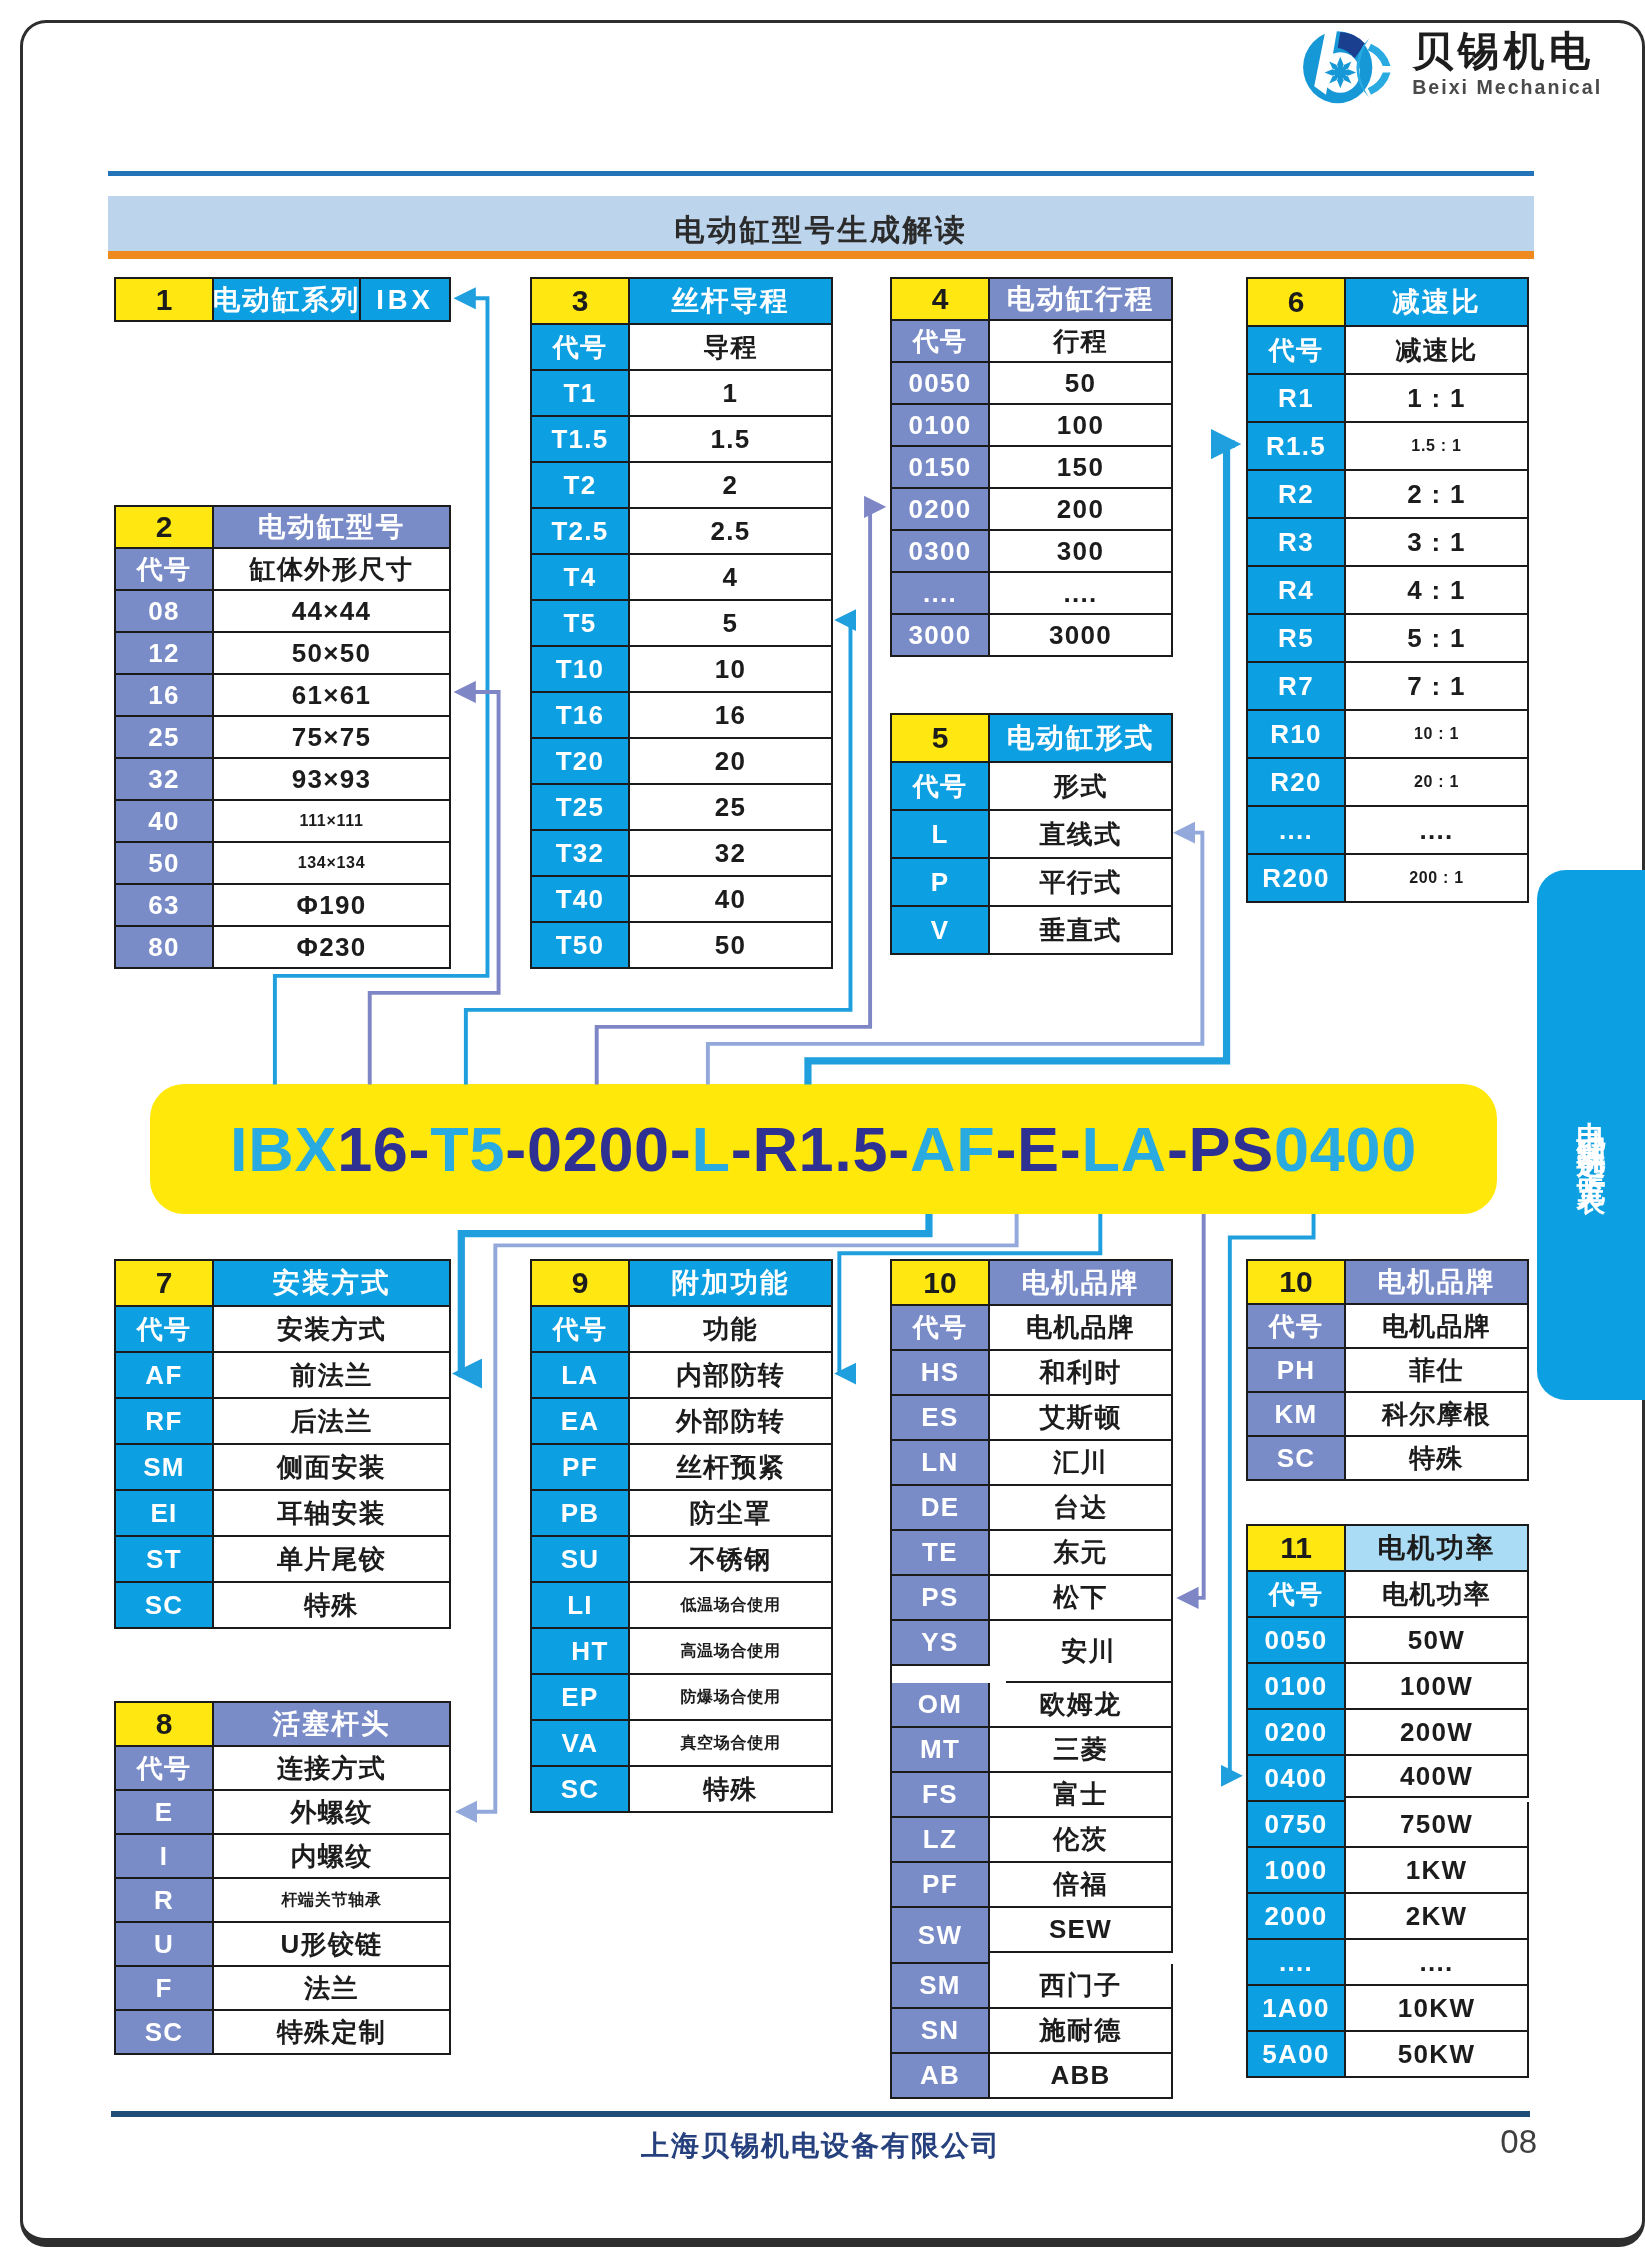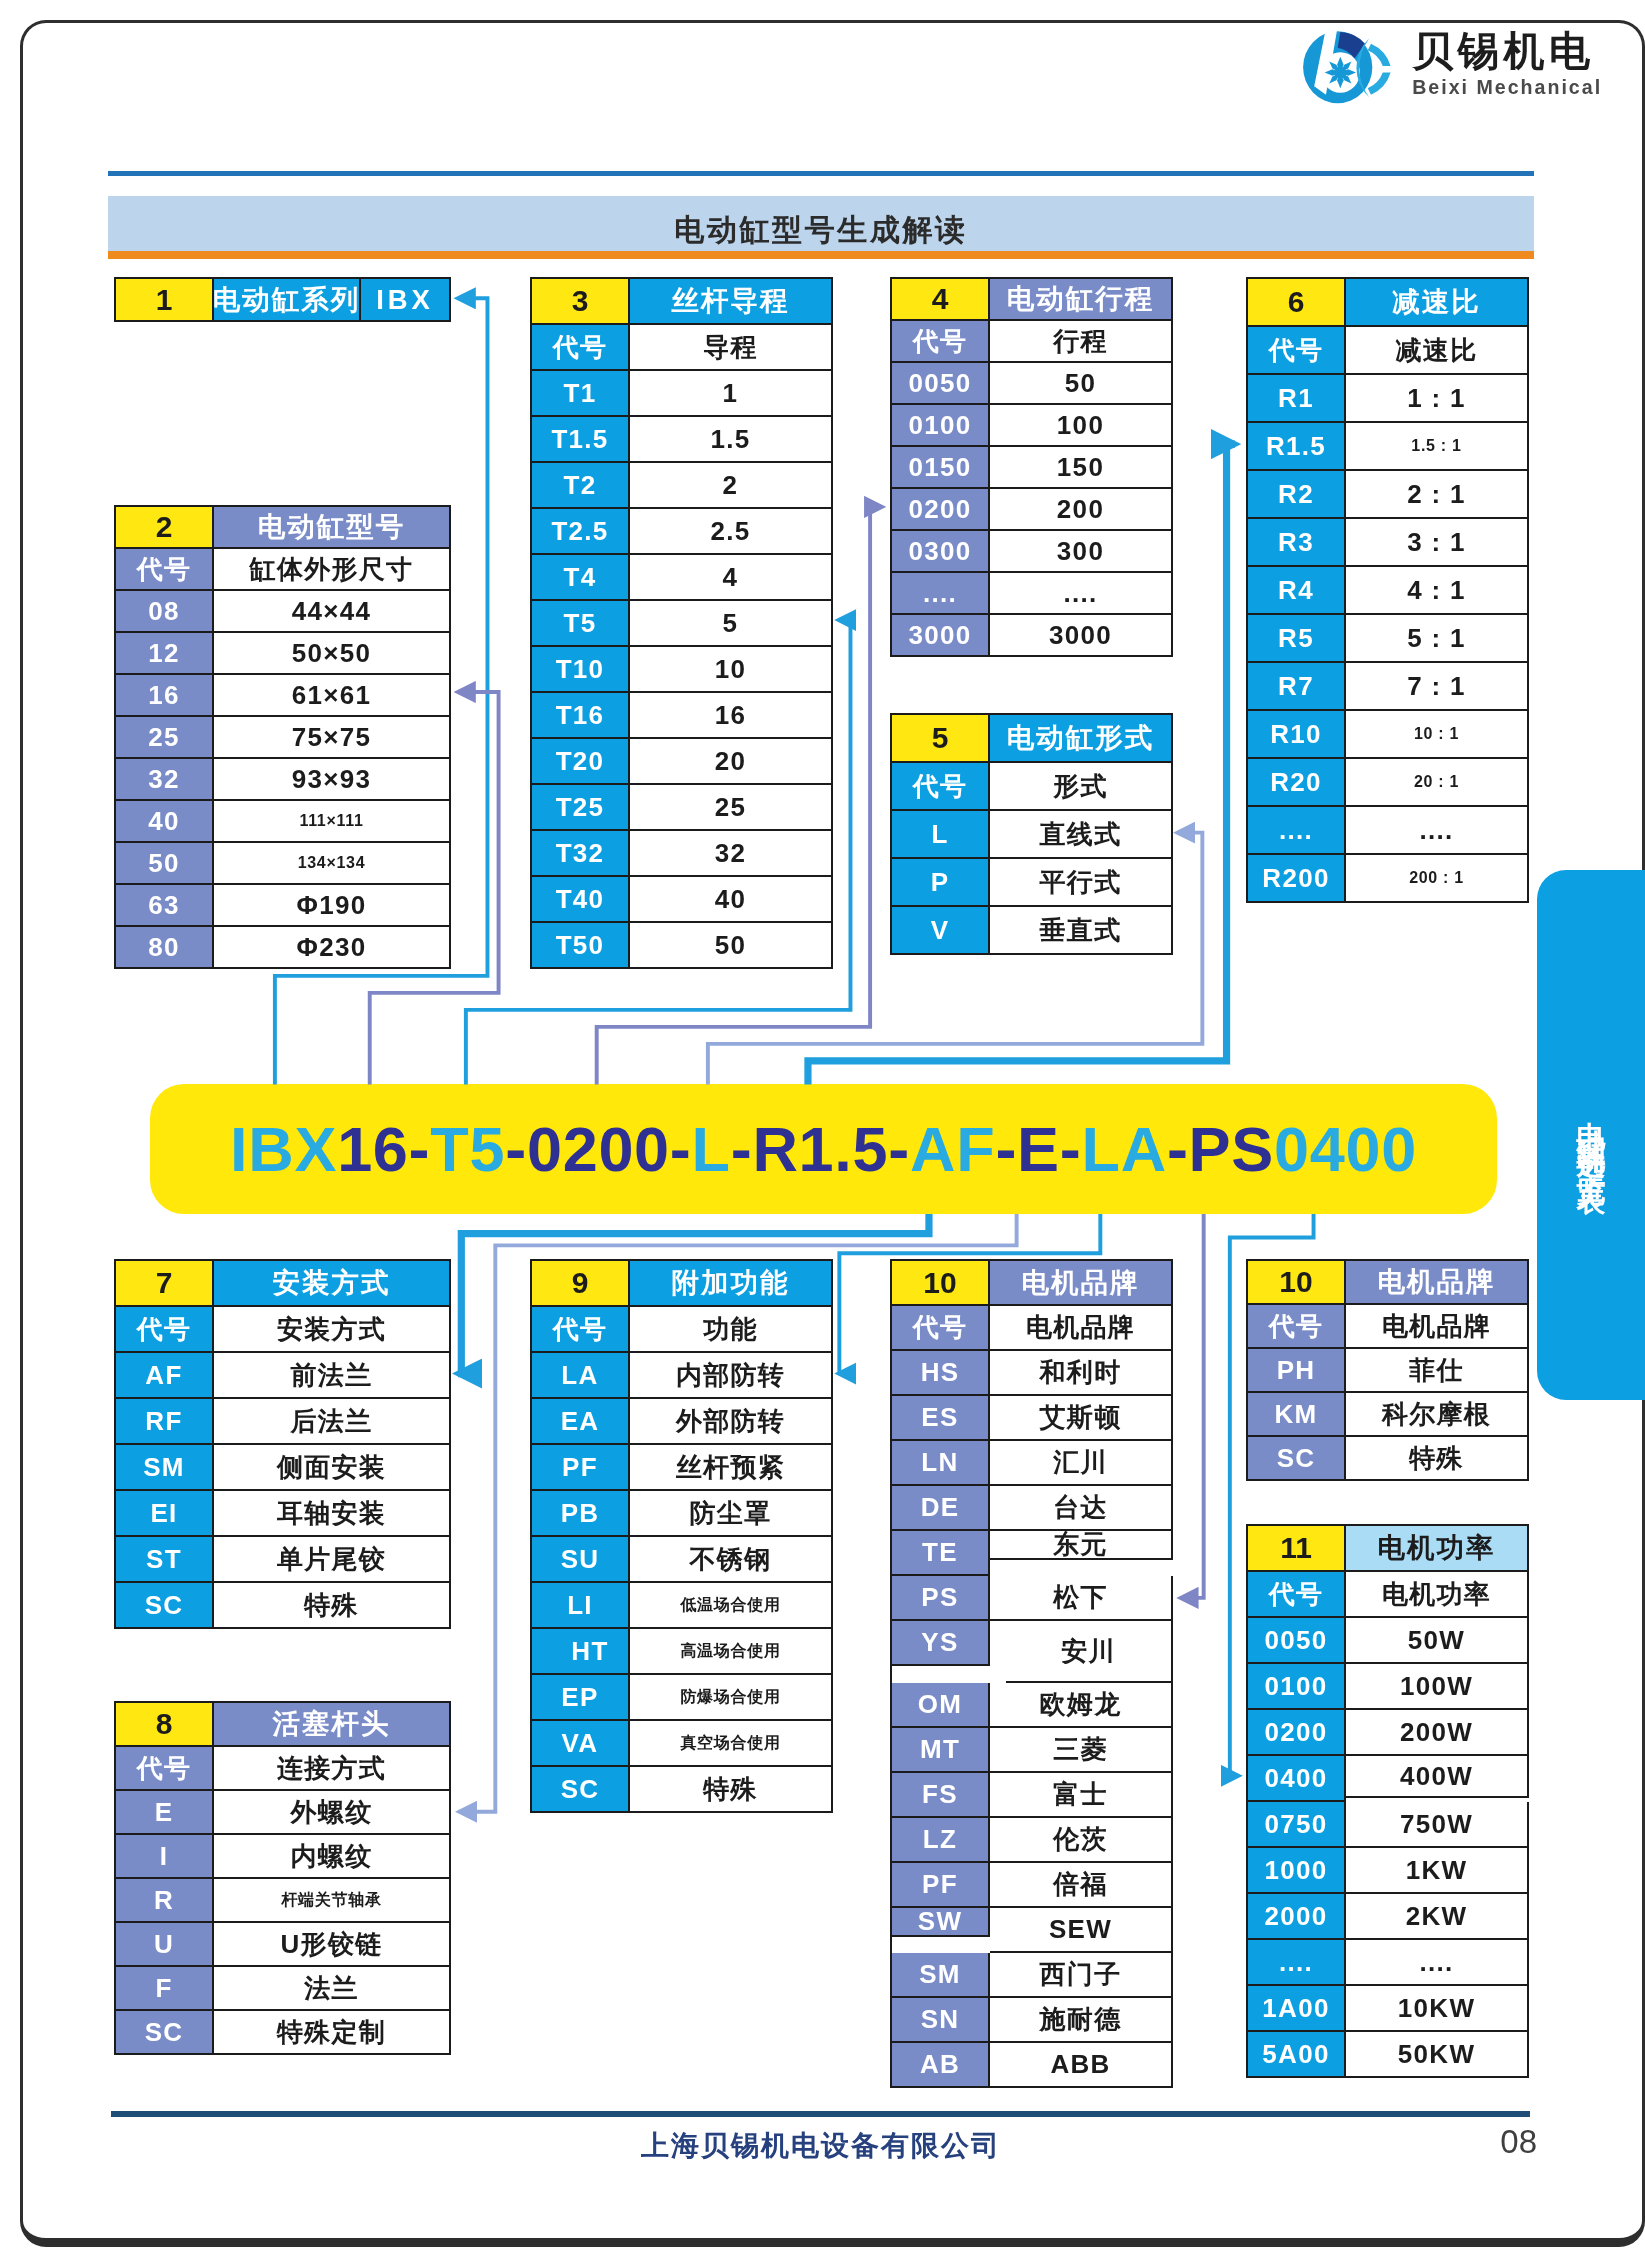--- a/index.html
+++ b/index.html
@@ -460,21 +460,21 @@
         <div class="trow">
           <div class="cell c-code" style="height: 45px; width: 98px; flex: 0 0 auto;">LN</div>
           <div class="cell c-val" style="height: 45px; flex: 1 1 auto;">汇川</div>
         </div>
         <div class="trow">
           <div class="cell c-code" style="height: 45px; width: 98px; flex: 0 0 auto;">DE</div>
           <div class="cell c-val" style="height: 45px; flex: 1 1 auto;">台达</div>
         </div>
         <div class="trow">
           <div class="cell c-code" style="height: 45px; width: 98px; flex: 0 0 auto;">TE</div>
-          <div class="cell c-val" style="height: 29px; flex: 1 1 auto;">东元</div>
+          <div class="cell c-val" style="height: 45px; flex: 1 1 auto;">东元</div>
         </div>
         <div class="trow">
           <div class="cell c-code" style="height: 45px; width: 98px; flex: 0 0 auto;">PS</div>
           <div class="cell c-val" style="height: 45px; flex: 1 1 auto;">松下</div>
         </div>
         <div class="trow">
           <div class="cell c-code" style="height: 45px; width: 98px; flex: 0 0 auto;">YS</div>
           <div class="cell c-val" style="height: 62px; flex: 1 1 auto; margin-left: 16px;">安川</div>
         </div>
         <div class="trow">
@@ -491,21 +491,21 @@
         </div>
         <div class="trow">
           <div class="cell c-code" style="height: 45px; width: 98px; flex: 0 0 auto;">LZ</div>
           <div class="cell c-val" style="height: 45px; flex: 1 1 auto;">伦茨</div>
         </div>
         <div class="trow">
           <div class="cell c-code" style="height: 45px; width: 98px; flex: 0 0 auto;">PF</div>
           <div class="cell c-val" style="height: 45px; flex: 1 1 auto;">倍福</div>
         </div>
         <div class="trow">
-          <div class="cell c-code" style="height: 29px; width: 98px; flex: 0 0 auto;">SW</div>
+          <div class="cell c-code" style="height: 56px; width: 98px; flex: 0 0 auto;">SW</div>
           <div class="cell c-val" style="height: 45px; flex: 1 1 auto;">SEW</div>
         </div>
         <div class="trow">
           <div class="cell c-code" style="height: 45px; width: 98px; flex: 0 0 auto;">SM</div>
           <div class="cell c-val" style="height: 45px; flex: 1 1 auto;">西门子</div>
         </div>
         <div class="trow">
           <div class="cell c-code" style="height: 45px; width: 98px; flex: 0 0 auto;">SN</div>
           <div class="cell c-val" style="height: 45px; flex: 1 1 auto;">施耐德</div>
         </div>

